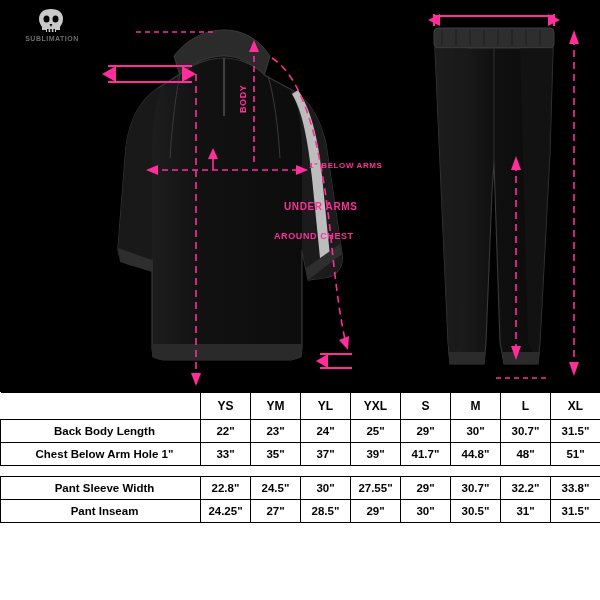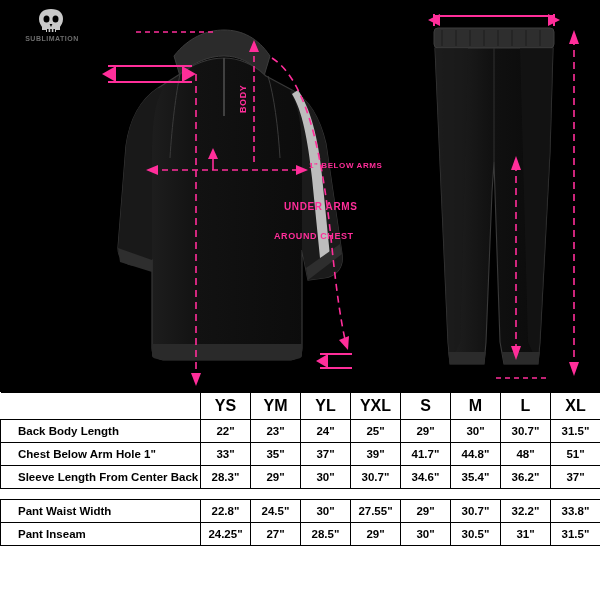--- a/index.html
+++ b/index.html
@@ -129,36 +129,36 @@
     border: 1px solid #000;
     font-size: 11.5px;
     color: #000;
     padding: 0;
     height: 22px;
     text-align: center;
     font-weight: bold;
     vertical-align: middle;
   }
   table.sizing td.rowlabel {
-    text-align: left;
-    padding-left: 17px;
+    text-align: center;
+    padding-left: 8px;
     font-weight: bold;
     font-size: 11.5px;
   }
   table.sizing th.corner {
     border-left: none;
   }
   table.sizing tr.spacer td {
     height: 10px;
     border-left: none;
     border-right: none;
   }
   table.sizing tr.headrow th {
     height: 26px;
-    font-size: 16px;
+    font-size: 12px;
   }
   col.c0 { width: 200px; }
   col.sz { width: 50px; }
 </style>
 </head>
 <body>
 
 <div id="page">
 
   <div id="graphic">
@@ -354,46 +354,34 @@
           <td>33"</td>
           <td>35"</td>
           <td>37"</td>
           <td>39"</td>
           <td>41.7"</td>
           <td>44.8"</td>
           <td>48"</td>
           <td>51"</td>
 
         </tr>
+        <tr class="spacer">
+          <td></td>
+          <td></td>
+          <td></td>
+          <td></td>
+          <td></td>
+          <td></td>
+          <td></td>
+          <td></td>
+          <td></td>
+
+        </tr>
         <tr>
-          <td class="rowlabel">Sleeve Length From Center Back</td>
-          <td>28.3"</td>
-          <td>29"</td>
-          <td>30"</td>
-          <td>30.7"</td>
-          <td>34.6"</td>
-          <td>35.4"</td>
-          <td>36.2"</td>
-          <td>37"</td>
-
-        </tr>
-        <tr class="spacer">
-          <td></td>
-          <td></td>
-          <td></td>
-          <td></td>
-          <td></td>
-          <td></td>
-          <td></td>
-          <td></td>
-          <td></td>
-
-        </tr>
-        <tr>
-          <td class="rowlabel">Pant Waist Width</td>
+          <td class="rowlabel">Pant Sleeve Width</td>
           <td>22.8"</td>
           <td>24.5"</td>
           <td>30"</td>
           <td>27.55"</td>
           <td>29"</td>
           <td>30.7"</td>
           <td>32.2"</td>
           <td>33.8"</td>
 
         </tr>

